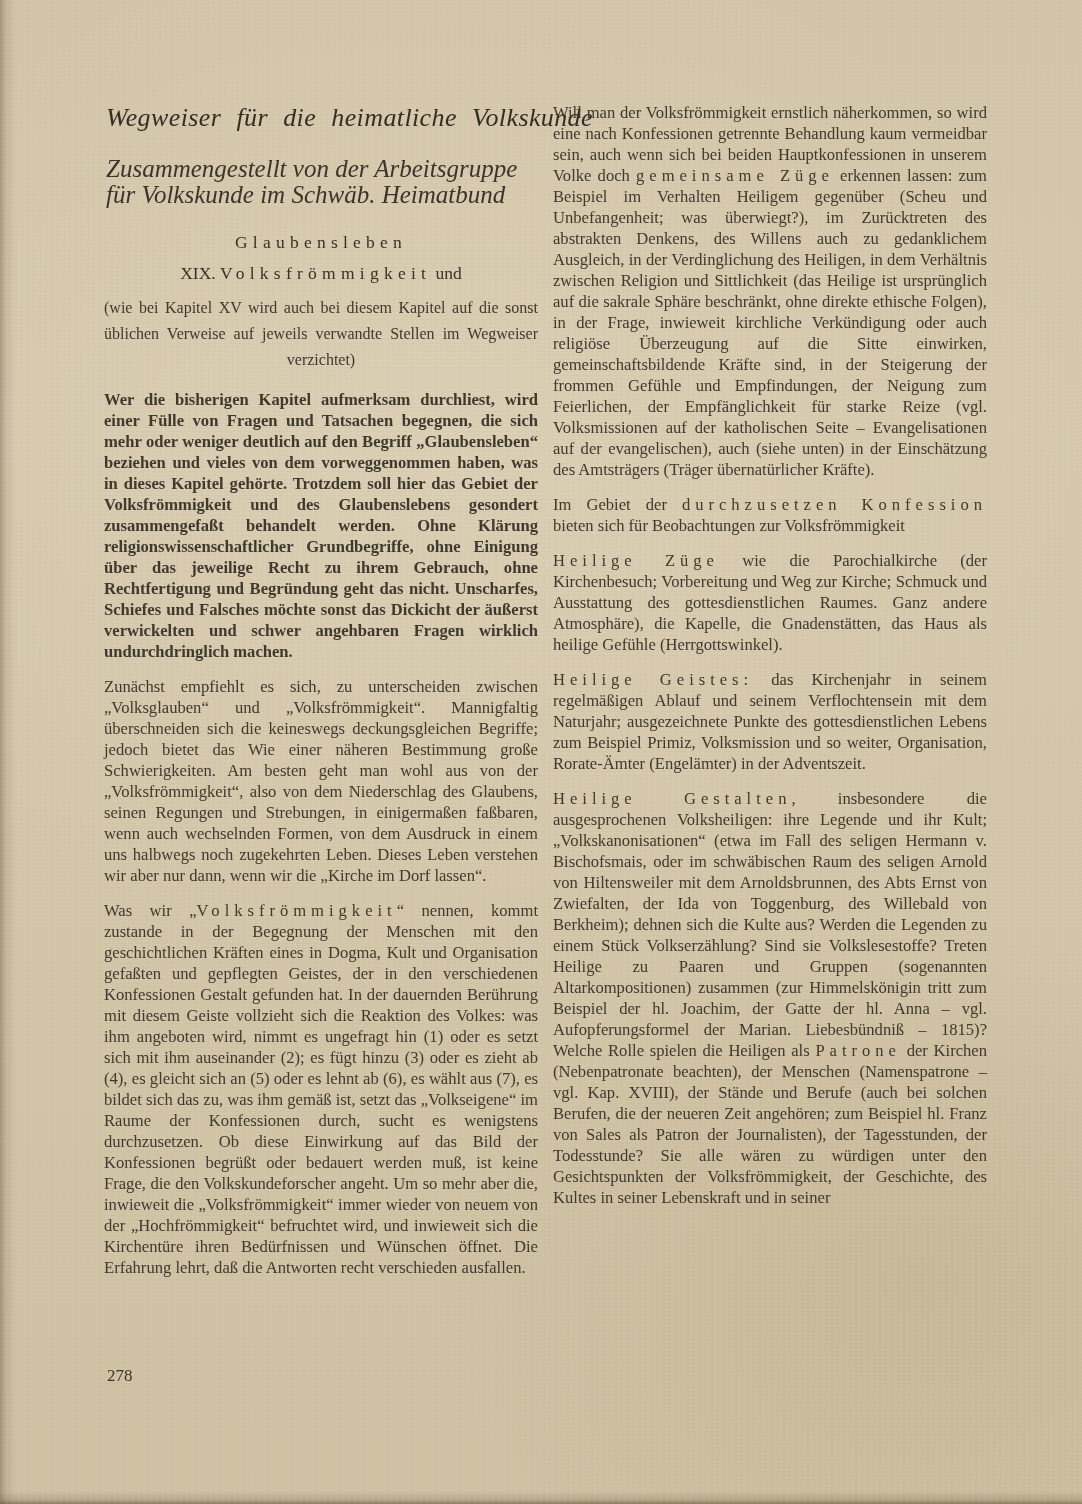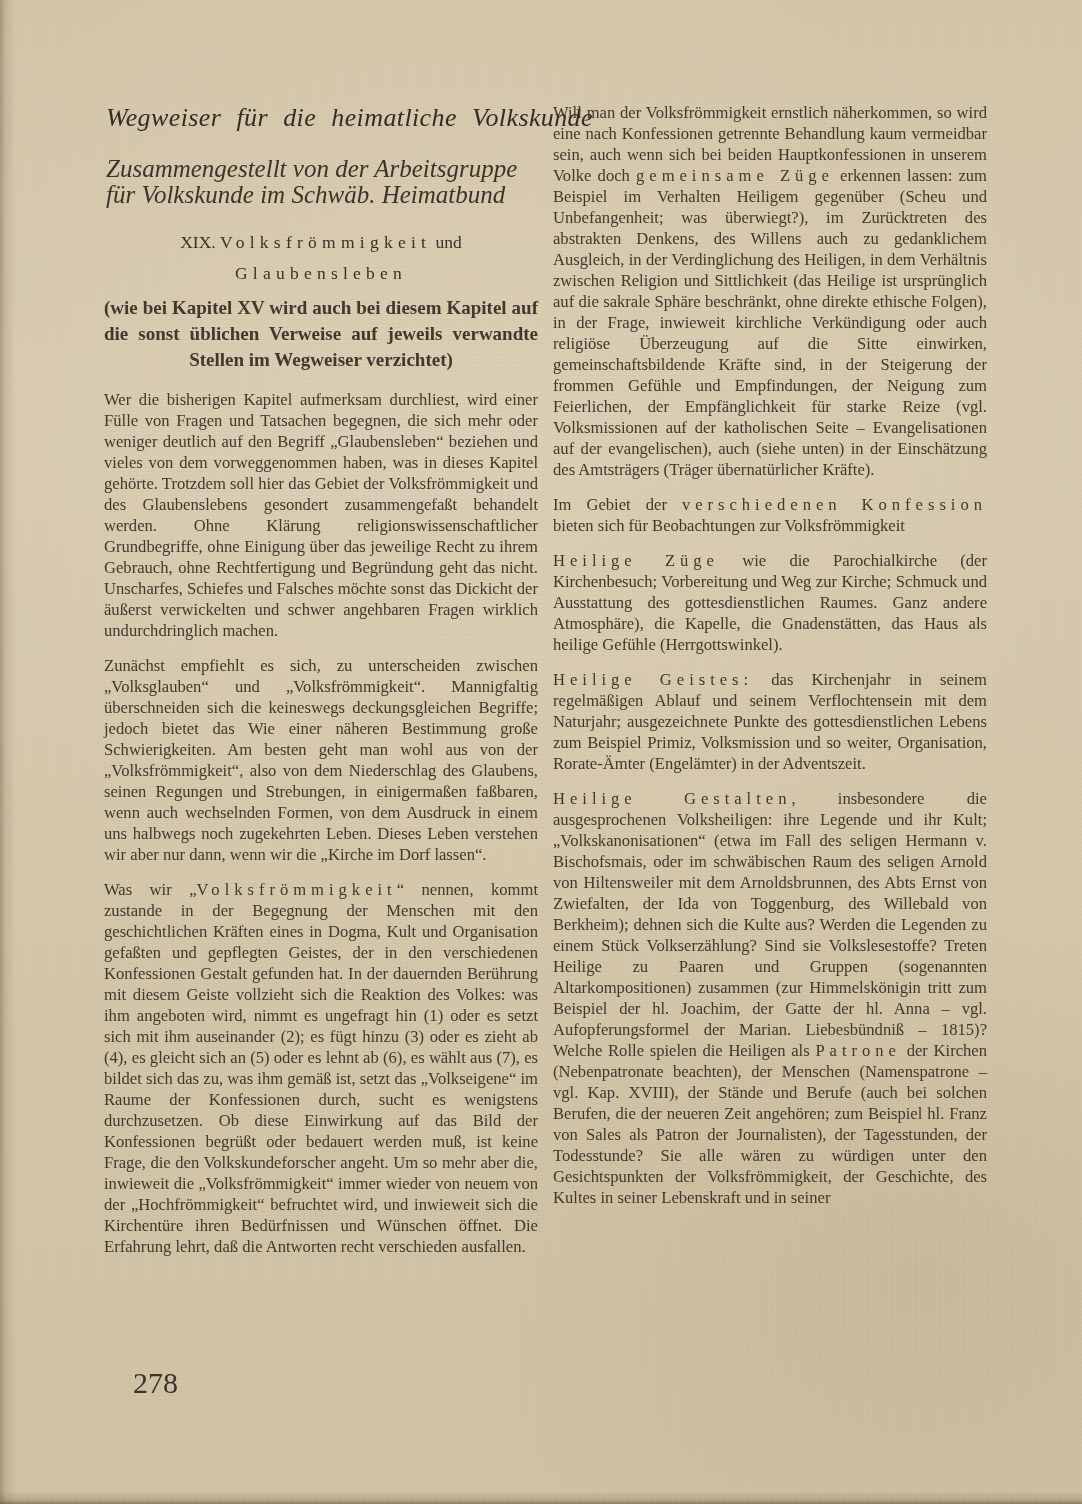--- a/index.html
+++ b/index.html
@@ -63,70 +63,69 @@
   .chapter-heading {
     font-size: 17.5px;
     font-weight: normal;
     line-height: 31px;
     text-align: center;
     color: #383228;
     margin: 19px 0 0 0;
   }
   .chapter-heading .h-line { display: block; }
   .note {
-    font-size: 19px;
+    font-size: 16px;
     line-height: 26px;
     text-align: justify;
     text-align-last: center;
     margin: 6px 0 0 0;
-    font-weight: bold;
   }
   .body-par {
     font-size: 16.6px;
     line-height: 21px;
     text-align: justify;
     hyphens: auto;
     -webkit-hyphens: auto;
     margin: 0 0 14px 0;
   }
   .body-par:first-child { margin-top: 4px; }
-  .col.left .body-par.first { margin-top: 16px; }
+  .col.left .body-par.first { margin-top: 16px; font-weight: bold; }
   .sperr {
     letter-spacing: 0.30em;
   }
   .page-number {
     position: absolute;
-    left: 133px;
+    left: 107px;
     top: 1366px;
-    font-size: 30px;
+    font-size: 17px;
     color: #3a342b;
   }
 </style>
 </head>
 <body>
 
 <div class="page">
   <div class="columns">
 
     <div class="col left">
       <h1 class="title">Wegweiser für die heimatliche Volkskunde</h1>
       <p class="subtitle">Zusammengestellt von der Arbeitsgruppe für Volkskunde im Schwäb. Heimatbund</p>
       <h2 class="chapter-heading">
+        <span class="h-line"><span class="sperr">Glaubensleben</span></span>
         <span class="h-line"><span>XIX. </span><span class="sperr">Volksfrömmigkeit</span><span> und</span></span>
-        <span class="h-line"><span class="sperr">Glaubensleben</span></span>
       </h2>
       <p class="note">(wie bei Kapitel XV wird auch bei diesem Kapitel auf die sonst üblichen Verweise auf jeweils verwandte Stellen im Wegweiser verzichtet)</p>
       <p class="body-par first"><span>Wer die bisherigen Kapitel aufmerksam durchliest, wird einer Fülle von Fragen und Tatsachen begegnen, die sich mehr oder weniger deutlich auf den Begriff „Glaubensleben“ beziehen und vieles von dem vorweggenommen haben, was in dieses Kapitel gehörte. Trotzdem soll hier das Gebiet der Volksfrömmigkeit und des Glaubenslebens gesondert zusammengefaßt behandelt werden. Ohne Klärung religionswissenschaftlicher Grundbegriffe, ohne Einigung über das jeweilige Recht zu ihrem Gebrauch, ohne Rechtfertigung und Begründung geht das nicht. Unscharfes, Schiefes und Falsches möchte sonst das Dickicht der äußerst verwickelten und schwer angehbaren Fragen wirklich undurchdringlich machen.</span></p>
       <p class="body-par"><span>Zunächst empfiehlt es sich, zu unterscheiden zwischen „Volksglauben“ und „Volksfrömmigkeit“. Mannigfaltig überschneiden sich die keineswegs deckungsgleichen Begriffe; jedoch bietet das Wie einer näheren Bestimmung große Schwierigkeiten. Am besten geht man wohl aus von der „Volksfrömmigkeit“, also von dem Niederschlag des Glaubens, seinen Regungen und Strebungen, in einigermaßen faßbaren, wenn auch wechselnden Formen, von dem Ausdruck in einem uns halbwegs noch zugekehrten Leben. Dieses Leben verstehen wir aber nur dann, wenn wir die „Kirche im Dorf lassen“.</span></p>
       <p class="body-par"><span>Was wir „</span><span class="sperr">Volksfrömmigkeit</span><span>“ nennen, kommt zustande in der Begegnung der Menschen mit den geschichtlichen Kräften eines in Dogma, Kult und Organisation gefaßten und gepflegten Geistes, der in den verschiedenen Konfessionen Gestalt gefunden hat. In der dauernden Berührung mit diesem Geiste vollzieht sich die Reaktion des Volkes: was ihm angeboten wird, nimmt es ungefragt hin (1) oder es setzt sich mit ihm auseinander (2); es fügt hinzu (3) oder es zieht ab (4), es gleicht sich an (5) oder es lehnt ab (6), es wählt aus (7), es bildet sich das zu, was ihm gemäß ist, setzt das „Volkseigene“ im Raume der Konfessionen durch, sucht es wenigstens durchzusetzen. Ob diese Einwirkung auf das Bild der Konfessionen begrüßt oder bedauert werden muß, ist keine Frage, die den Volkskundeforscher angeht. Um so mehr aber die, inwieweit die „Volksfrömmigkeit“ immer wieder von neuem von der „Hochfrömmigkeit“ befruchtet wird, und inwieweit sich die Kirchentüre ihren Bedürfnissen und Wünschen öffnet. Die Erfahrung lehrt, daß die Antworten recht verschieden ausfallen.</span></p>
     </div>
 
     <div class="col right">
       <p class="body-par"><span>Will man der Volksfrömmigkeit ernstlich näherkommen, so wird eine nach Konfessionen getrennte Behandlung kaum vermeidbar sein, auch wenn sich bei beiden Hauptkonfessionen in unserem Volke doch </span><span class="sperr">gemeinsame Züge</span><span> erkennen lassen: zum Beispiel im Verhalten Heiligem gegenüber (Scheu und Unbefangenheit; was überwiegt?), im Zurücktreten des abstrakten Denkens, des Willens auch zu gedanklichem Ausgleich, in der Verdinglichung des Heiligen, in dem Verhältnis zwischen Religion und Sittlichkeit (das Heilige ist ursprünglich auf die sakrale Sphäre beschränkt, ohne direkte ethische Folgen), in der Frage, inwieweit kirchliche Verkündigung oder auch religiöse Überzeugung auf die Sitte einwirken, gemeinschaftsbildende Kräfte sind, in der Steigerung der frommen Gefühle und Empfindungen, der Neigung zum Feierlichen, der Empfänglichkeit für starke Reize (vgl. Volksmissionen auf der katholischen Seite – Evangelisationen auf der evangelischen), auch (siehe unten) in der Einschätzung des Amtsträgers (Träger übernatürlicher Kräfte).</span></p>
-      <p class="body-par"><span>Im Gebiet der </span><span class="sperr">verschiedenen Konfession</span><span> bieten sich für Beobachtungen zur Volksfrömmigkeit</span></p>
+      <p class="body-par"><span>Im Gebiet der </span><span class="sperr">durchzusetzen Konfession</span><span> bieten sich für Beobachtungen zur Volksfrömmigkeit</span></p>
       <p class="body-par"><span class="sperr">Heilige Züge</span><span> wie die Parochialkirche (der Kirchenbesuch; Vorbereitung und Weg zur Kirche; Schmuck und Ausstattung des gottesdienstlichen Raumes. Ganz andere Atmosphäre), die Kapelle, die Gnadenstätten, das Haus als heilige Gefühle (Herrgottswinkel).</span></p>
       <p class="body-par"><span class="sperr">Heilige Geistes:</span><span> das Kirchenjahr in seinem regelmäßigen Ablauf und seinem Verflochtensein mit dem Naturjahr; ausgezeichnete Punkte des gottesdienstlichen Lebens zum Beispiel Primiz, Volksmission und so weiter, Organisation, Rorate-Ämter (Engelämter) in der Adventszeit.</span></p>
       <p class="body-par"><span class="sperr">Heilige Gestalten</span><span>, insbesondere die ausgesprochenen Volksheiligen: ihre Legende und ihr Kult; „Volkskanonisationen“ (etwa im Fall des seligen Hermann v. Bischofsmais, oder im schwäbischen Raum des seligen Arnold von Hiltensweiler mit dem Arnoldsbrunnen, des Abts Ernst von Zwiefalten, der Ida von Toggenburg, des Willebald von Berkheim); dehnen sich die Kulte aus? Werden die Legenden zu einem Stück Volkserzählung? Sind sie Volkslesestoffe? Treten Heilige zu Paaren und Gruppen (sogenannten Altarkompositionen) zusammen (zur Himmelskönigin tritt zum Beispiel der hl. Joachim, der Gatte der hl. Anna – vgl. Aufopferungsformel der Marian. Liebesbündniß – 1815)? Welche Rolle spielen die Heiligen als </span><span class="sperr">Patrone</span><span> der Kirchen (Nebenpatronate beachten), der Menschen (Namenspatrone – vgl. Kap. XVIII), der Stände und Berufe (auch bei solchen Berufen, die der neueren Zeit angehören; zum Beispiel hl. Franz von Sales als Patron der Journalisten), der Tagesstunden, der Todesstunde? Sie alle wären zu würdigen unter den Gesichtspunkten der Volksfrömmigkeit, der Geschichte, des Kultes in seiner Lebenskraft und in seiner</span></p>
     </div>
 
   </div>
   <div class="page-number">278</div>
 </div>
 
 </body></html>

